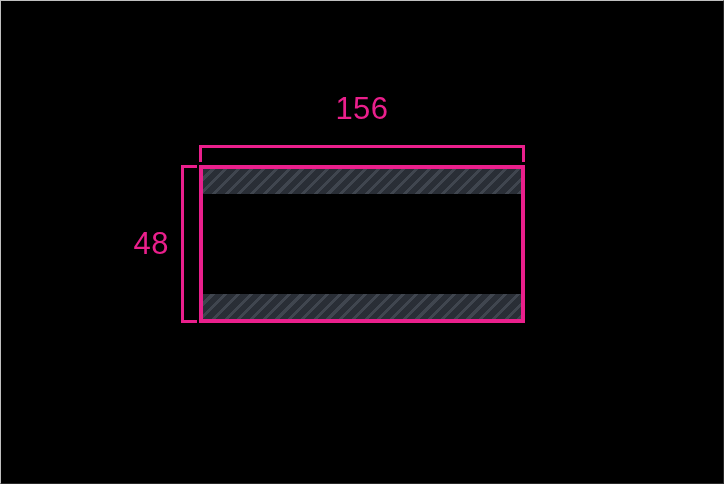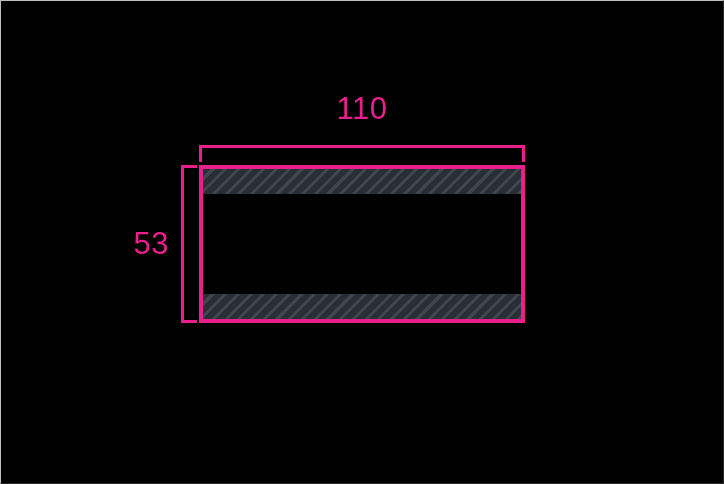--- a/index.html
+++ b/index.html
@@ -154,26 +154,26 @@
     line-height:1;
     user-select:none;
   }
 </style>
 </head>
 <body>
 
 <div id="inspector-canvas">
 
   <div id="width-annotation">
-    <div id="width-value">110</div>
+    <div id="width-value">156</div>
     <div id="width-bracket"></div>
   </div>
 
   <div id="height-annotation">
-    <div id="height-value">53</div>
+    <div id="height-value">48</div>
     <div id="height-bracket"></div>
   </div>
 
   <div id="element-highlight">
 
     <div id="padding-band-top" class="padding-band"></div>
 
 
     <div id="padding-band-bottom" class="padding-band"></div>
 

